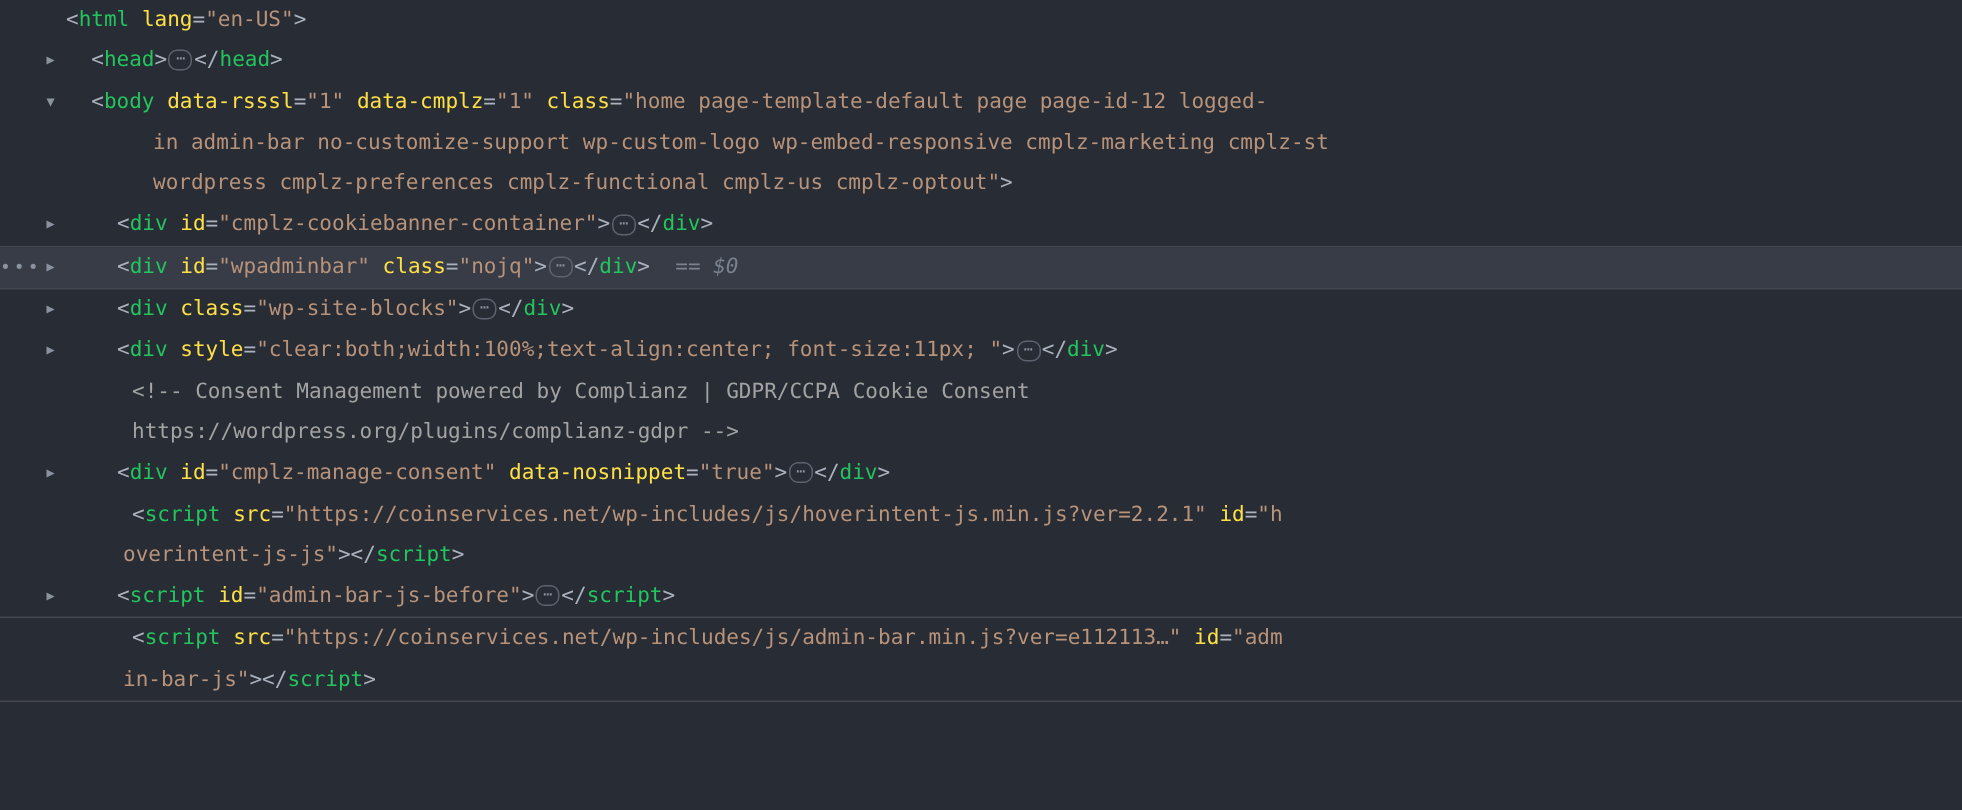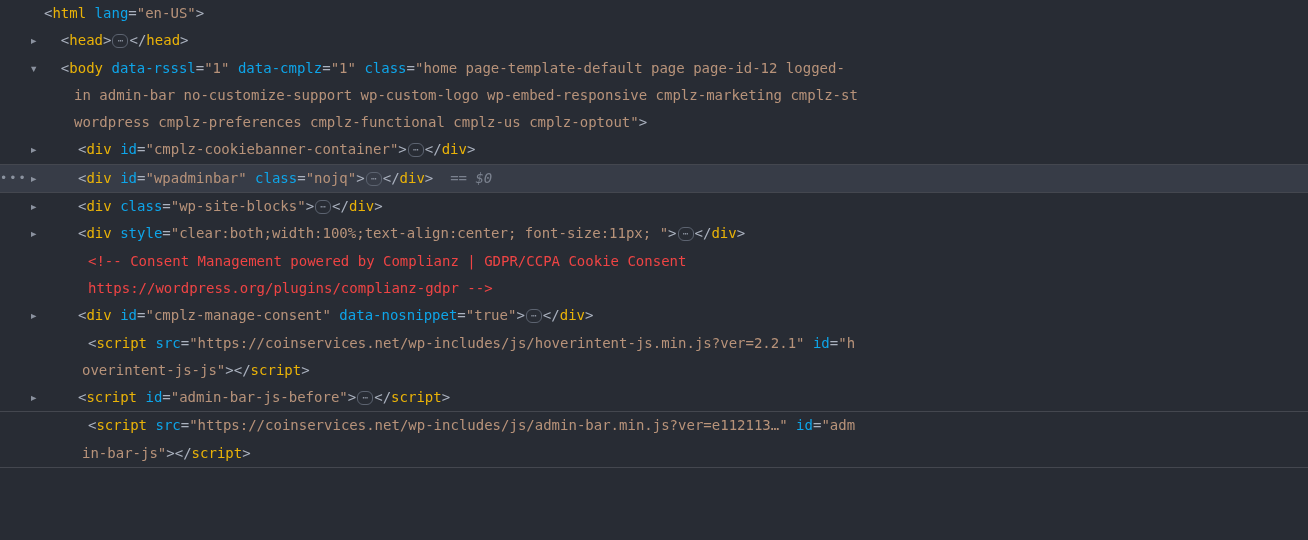--- a/index.html
+++ b/index.html
@@ -35,28 +35,28 @@
   color: #8b929f;
   font-size: 12px;
   letter-spacing: 2px;
   user-select: none;
   top: 2px;
 }
 .lv0 { padding-left: 44px; }
 .lv1 { padding-left: 44px; }
 .lv2 { padding-left: 78px; }
 .lv2c { padding-left: 88px; }
-.cont1 { padding-left: 74px; }
+.cont1 { padding-left: 74px; margin-left: 28px; }
 .cont2 { padding-left: 82px; }
 .bracket { color: #abb2bf; }
-.tag { color: #eab308; }
-.attr-name { color: #0ea5e9; }
+.tag { color: #22c55e; }
+.attr-name { color: #fde047; }
 .eq { color: #abb2bf; }
 .attr-val { color: #b8937a; }
-.comment { color: #ef4444; }
+.comment { color: #a3a3a3; }
 .marker { color: #7b828f; font-style: italic; }
 .badge {
   display: inline-block;
   border: 1px solid #5c6370;
   border-radius: 6px;
   padding: 0 4px;
   font-size: 10px;
   color: #8b929f;
   vertical-align: middle;
   margin: 0 1px;

